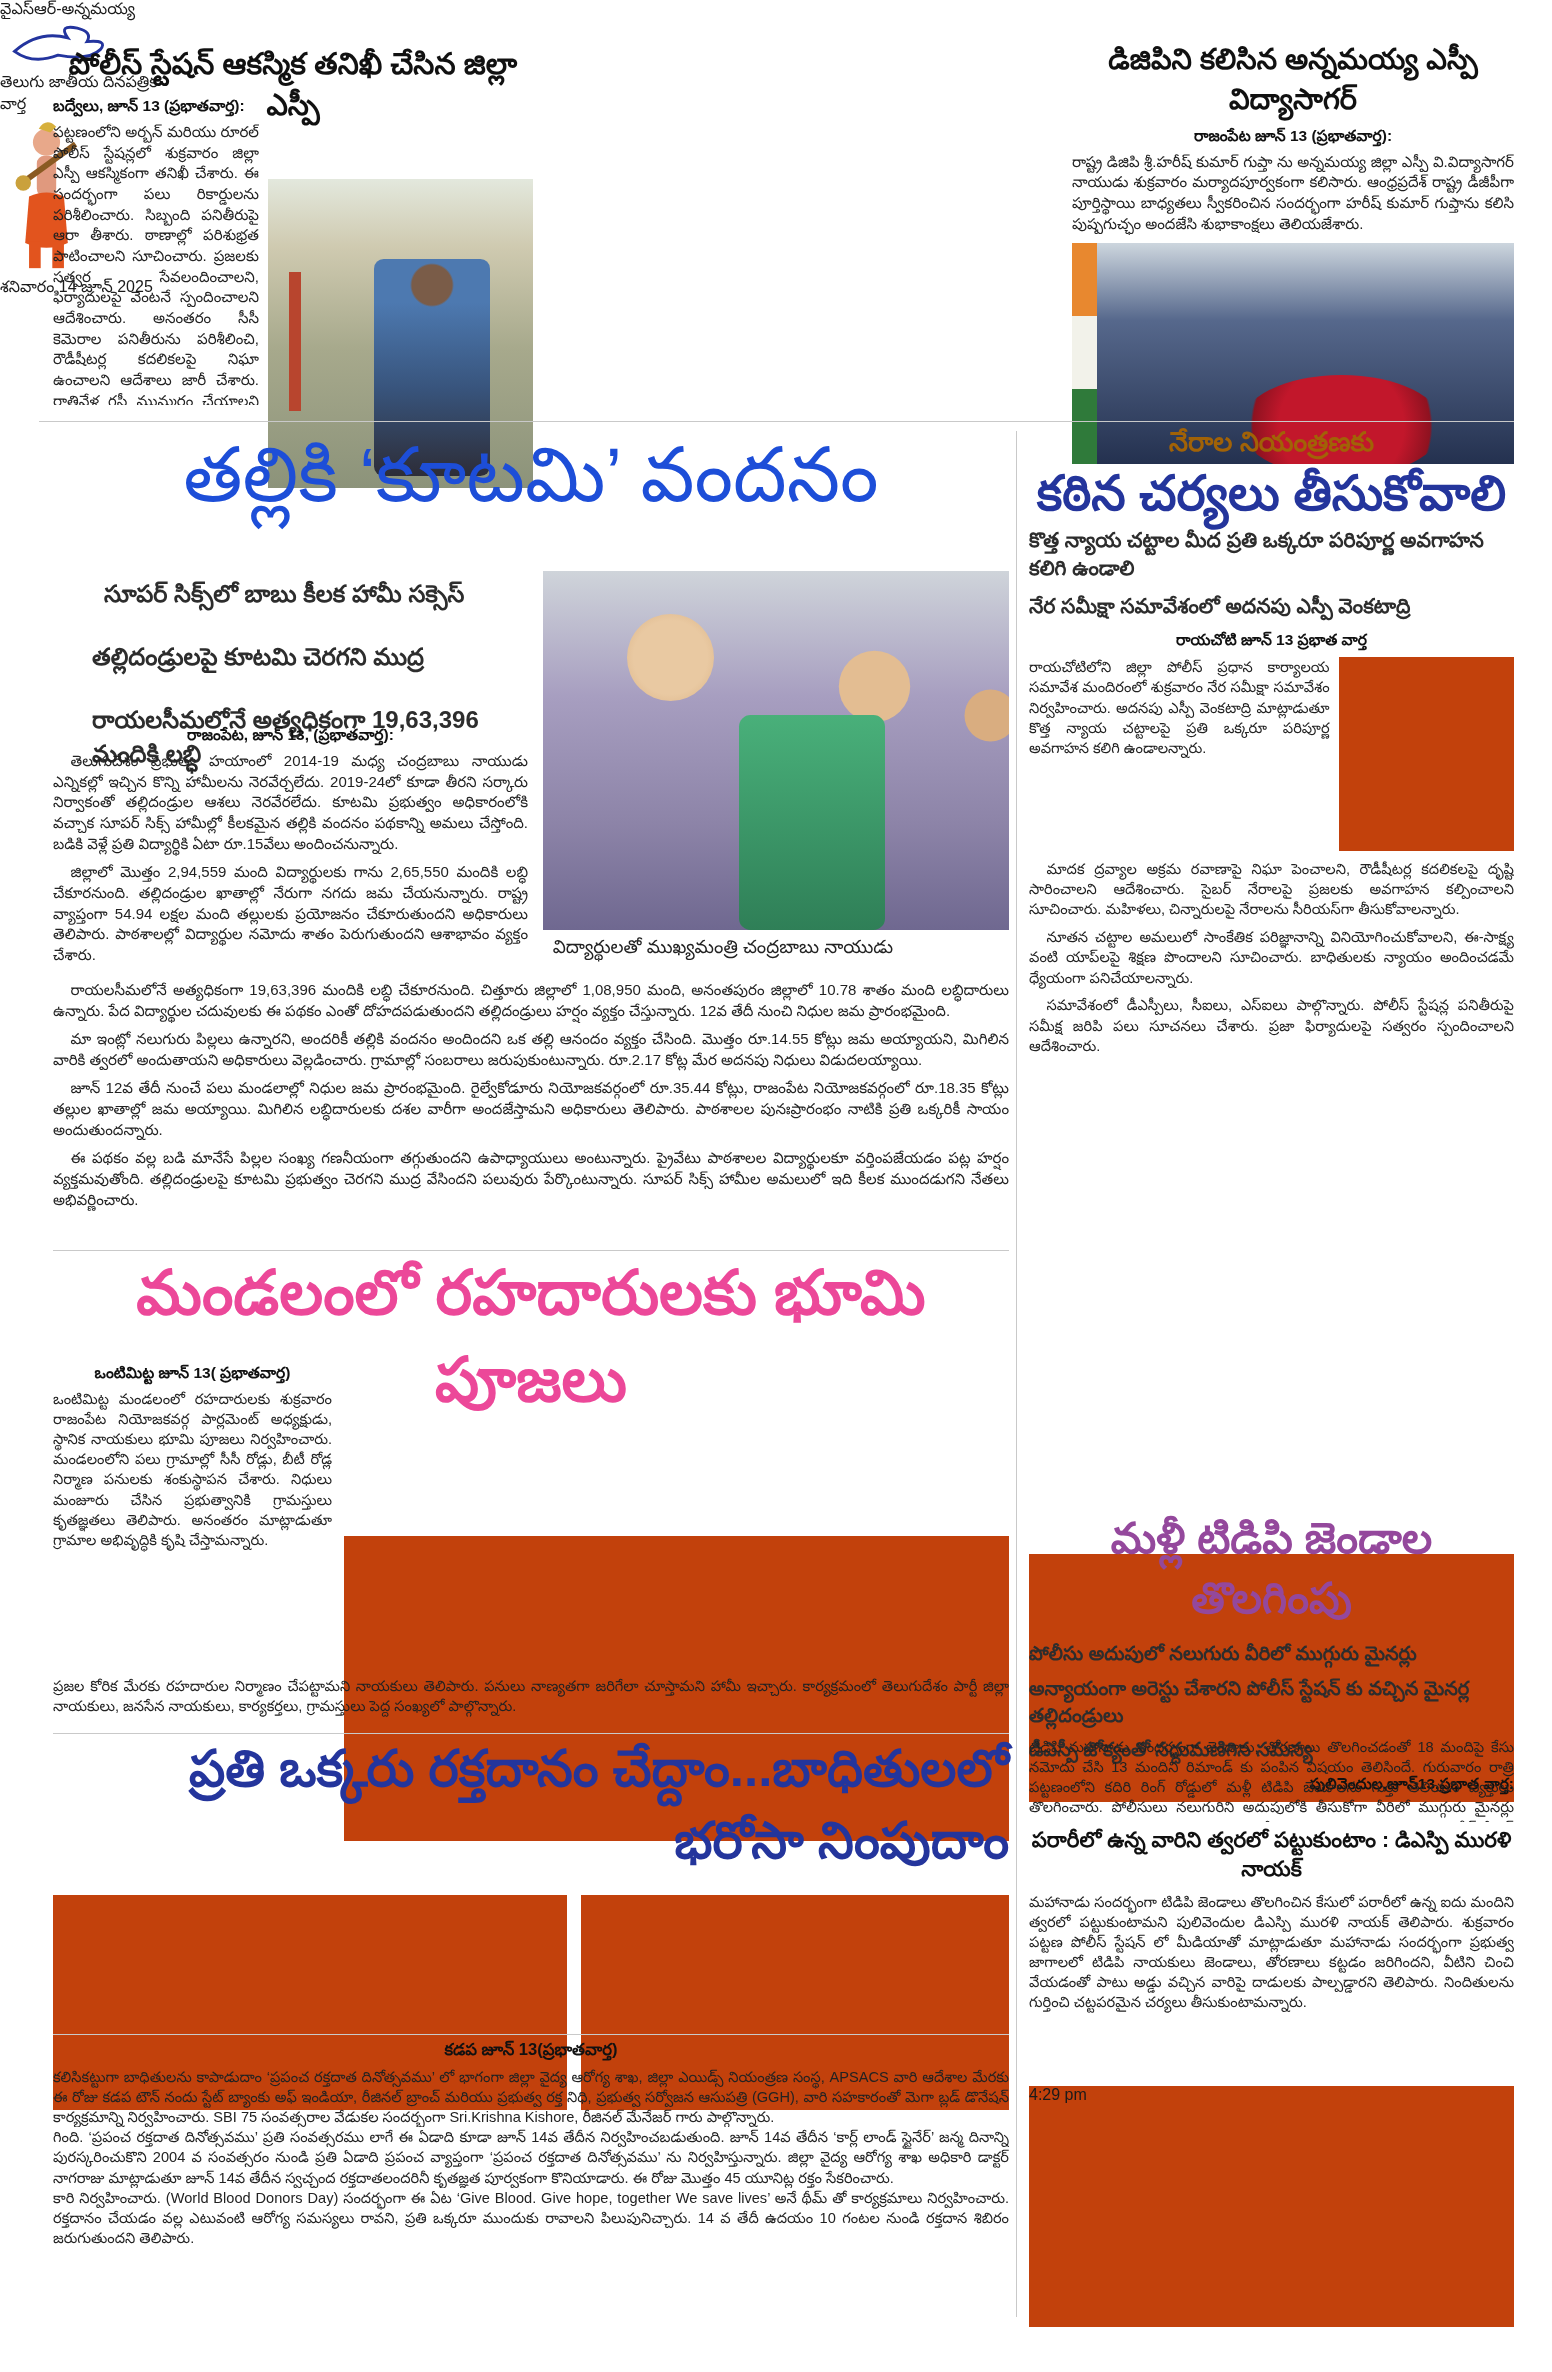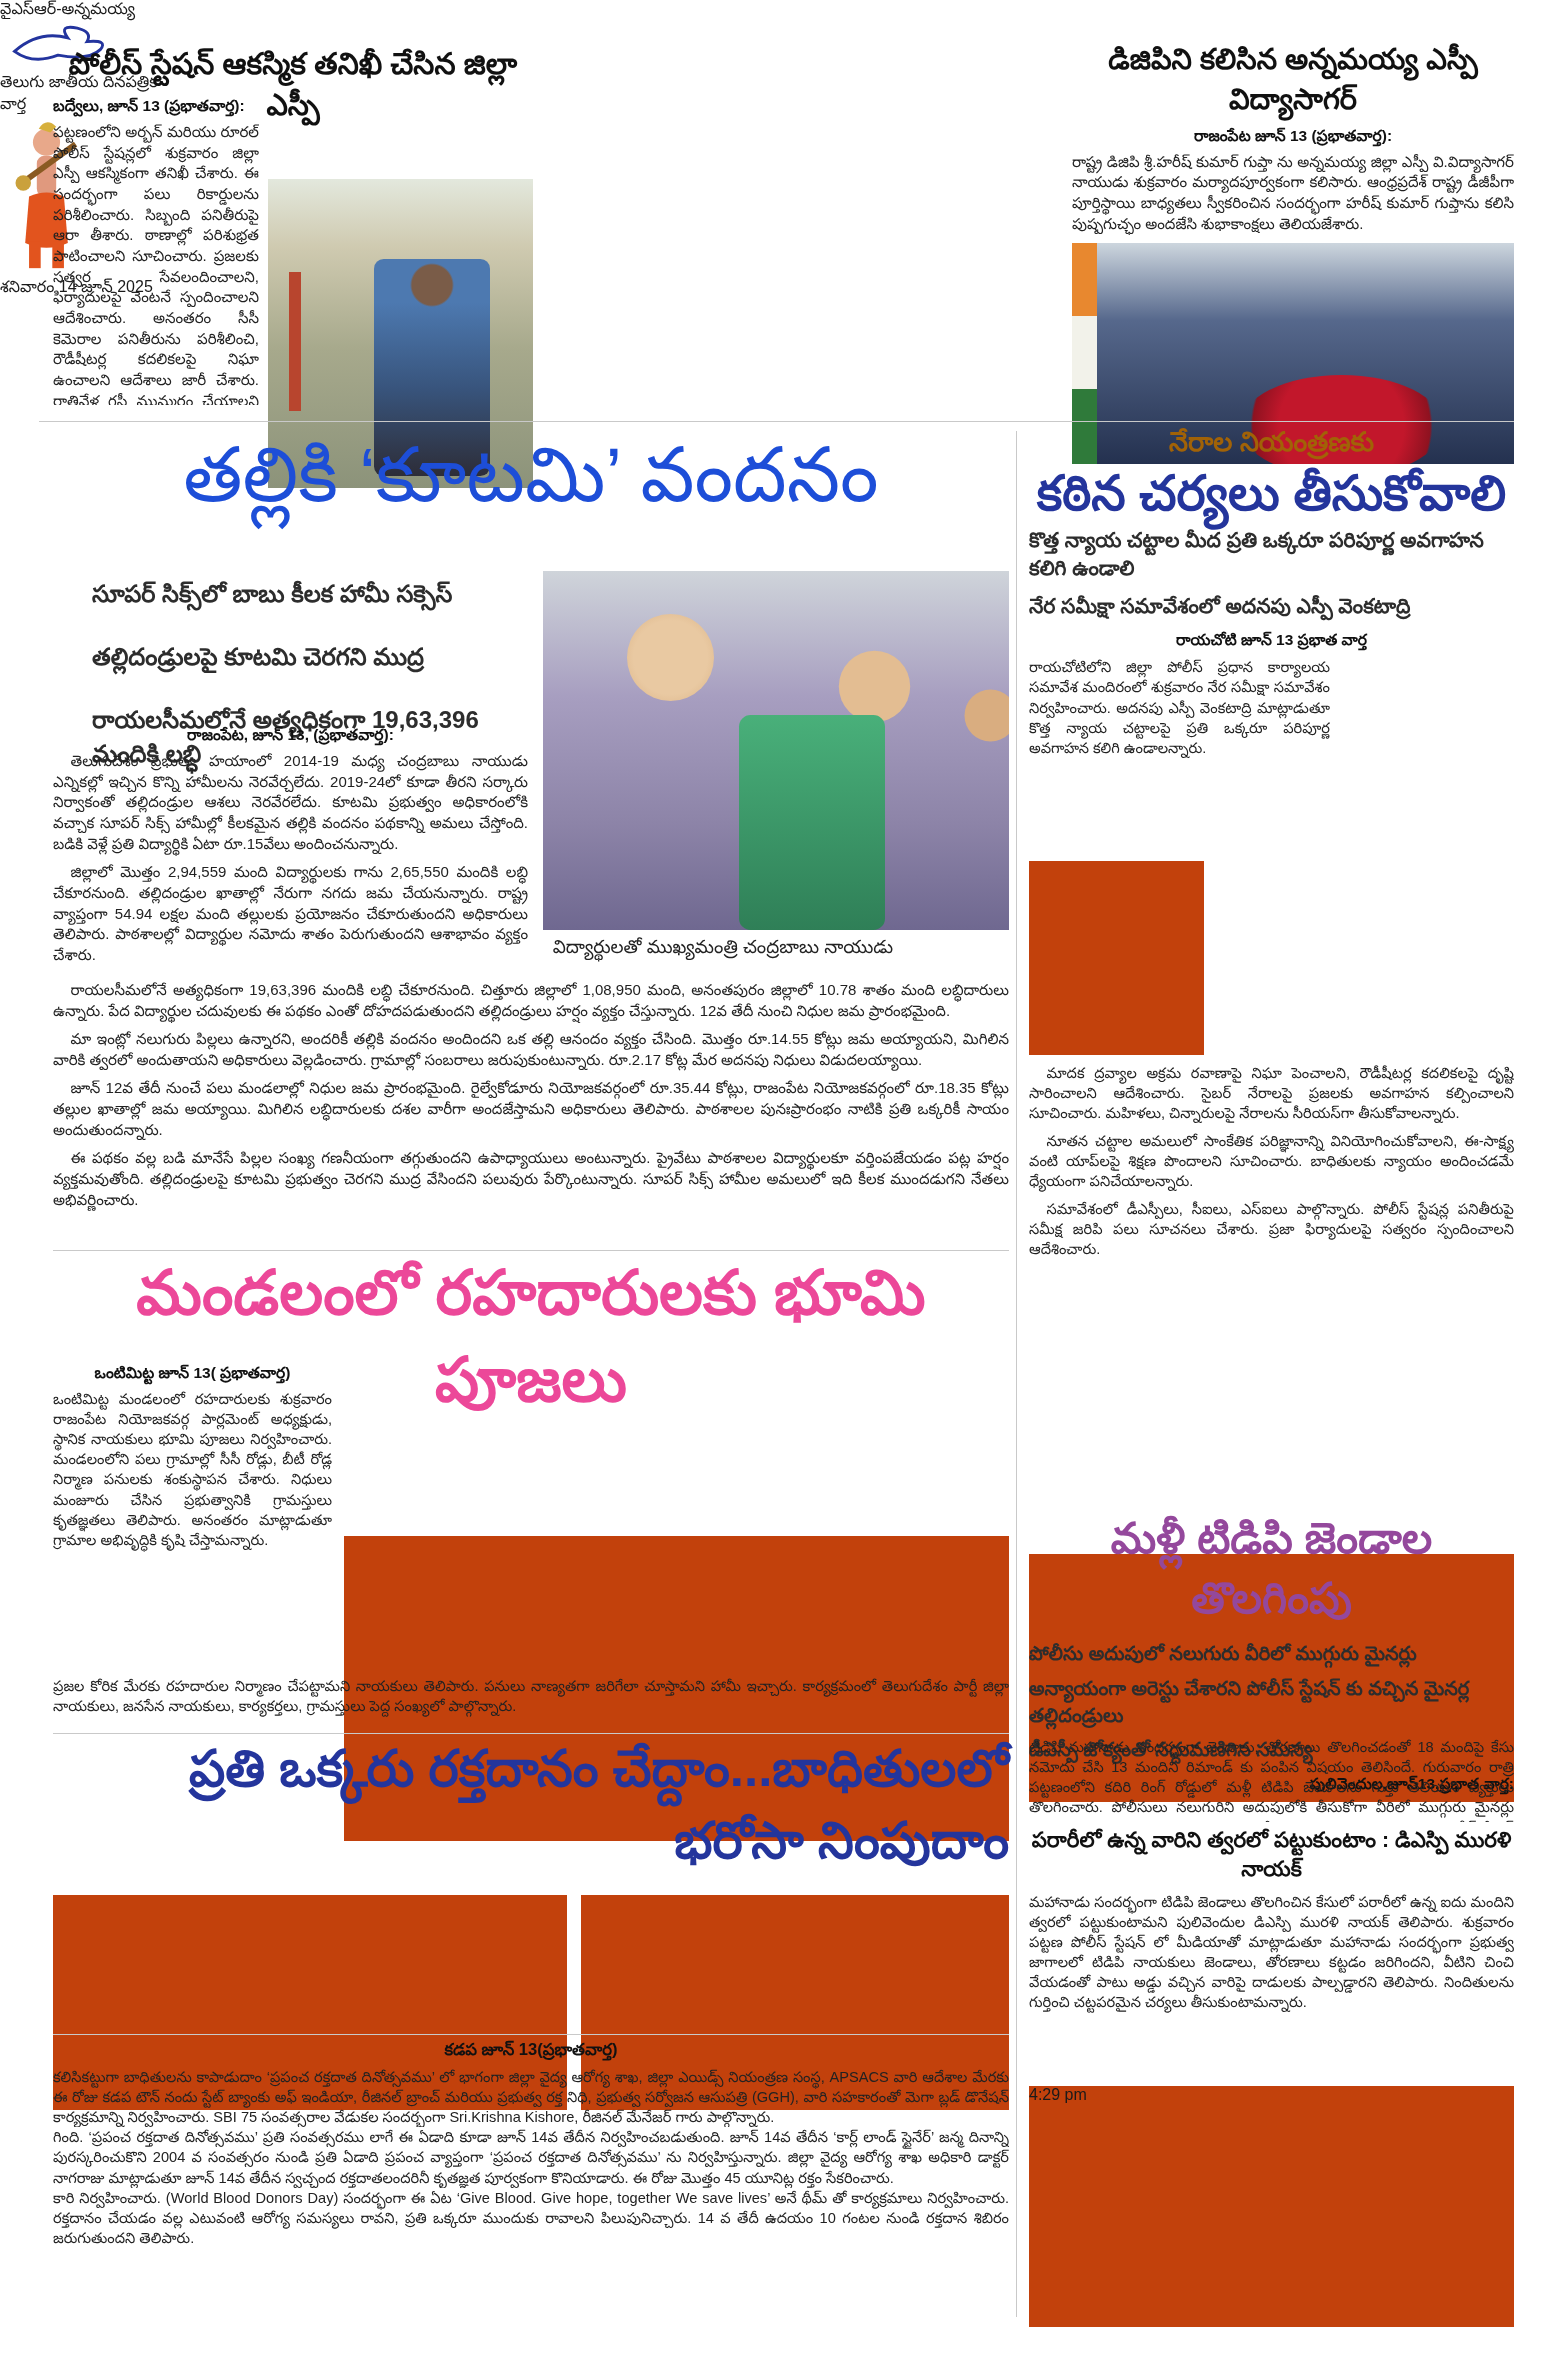--- a/index.html
+++ b/index.html
@@ -144,21 +144,21 @@
     <div class="photo ph-dgp" style="margin-top:5.8px;width:442px;height:221px;"></div>
   </div>
 
   <div class="hairline-h" style="left:39px;top:421px;width:1475px;"></div>
   <div class="hairline-v" style="left:1016px;top:431px;height:1886px;"></div>
 
   <div class="abs" style="left:53px;top:435px;width:956px;height:813px;">
     <div class="hl-red" style="font-size:76px;text-align:center;line-height:1.05;">తల్లికి ‘కూటమి’ వందనం</div>
 
     <div class="abs" style="left:39px;top:131px;width:456px;height:408px;">
-      <div class="subhead" style="font-size:24px;margin-top:13.6px;">సూపర్ సిక్స్‌లో బాబు కీలక హామీ సక్సెస్</div>
+      <div class="subhead" style="font-size:24px;margin-top:13.6px;margin-left:12px;">సూపర్ సిక్స్‌లో బాబు కీలక హామీ సక్సెస్</div>
       <div class="subhead" style="font-size:24px;margin-top:29px;">తల్లిదండ్రులపై కూటమి చెరగని ముద్ర</div>
       <div class="subhead" style="font-size:24px;margin-top:29px;">రాయలసీమలోనే అత్యధికంగా 19,63,396 మందికి లబ్ధి</div>
     </div>
     <div class="abs" style="left:0;top:291px;width:475px;height:243px;">
       <div class="dateline" style="font-size:15.5px;text-align:center;margin-bottom:3.9px;">రాజంపేట, జూన్ 13, (ప్రభాతవార్త):</div>
       <div class="two-col body-txt" style="font-size:15px;height:221px;">
         <p>తెలుగుదేశం ప్రభుత్వ హయాంలో 2014-19 మధ్య చంద్రబాబు నాయుడు ఎన్నికల్లో ఇచ్చిన కొన్ని హామీలను నెరవేర్చలేదు. 2019-24లో కూడా తీరని సర్కారు నిర్వాకంతో తల్లిదండ్రుల ఆశలు నెరవేరలేదు. కూటమి ప్రభుత్వం అధికారంలోకి వచ్చాక సూపర్ సిక్స్ హామీల్లో కీలకమైన తల్లికి వందనం పథకాన్ని అమలు చేస్తోంది. బడికి వెళ్లే ప్రతి విద్యార్థికి ఏటా రూ.15వేలు అందించనున్నారు.</p>
         <p>జిల్లాలో మొత్తం 2,94,559 మంది విద్యార్థులకు గాను 2,65,550 మందికి లబ్ధి చేకూరనుంది. తల్లిదండ్రుల ఖాతాల్లో నేరుగా నగదు జమ చేయనున్నారు. రాష్ట్ర వ్యాప్తంగా 54.94 లక్షల మంది తల్లులకు ప్రయోజనం చేకూరుతుందని అధికారులు తెలిపారు. పాఠశాలల్లో విద్యార్థుల నమోదు శాతం పెరుగుతుందని ఆశాభావం వ్యక్తం చేశారు.</p>
       </div>
     </div>
@@ -175,21 +175,21 @@
       <p>ఈ పథకం వల్ల బడి మానేసే పిల్లల సంఖ్య గణనీయంగా తగ్గుతుందని ఉపాధ్యాయులు అంటున్నారు. ప్రైవేటు పాఠశాలల విద్యార్థులకూ వర్తింపజేయడం పట్ల హర్షం వ్యక్తమవుతోంది. తల్లిదండ్రులపై కూటమి ప్రభుత్వం చెరగని ముద్ర వేసిందని పలువురు పేర్కొంటున్నారు. సూపర్ సిక్స్ హామీల అమలులో ఇది కీలక ముందడుగని నేతలు అభివర్ణించారు.</p>
     </div>
   </div>
 
   <div class="abs" style="left:1029px;top:427px;width:485px;height:820px;">
     <div class="kicker" style="font-size:27px;">నేరాల నియంత్రణకు</div>
     <div class="hl-blue" style="font-size:49px;text-align:center;line-height:1.05;margin-top:3.9px;">కఠిన చర్యలు తీసుకోవాలి</div>
     <div class="subhead" style="font-size:20.4px;margin-top:9.7px;">కొత్త న్యాయ చట్టాల మీద ప్రతి ఒక్కరూ పరిపూర్ణ అవగాహన కలిగి ఉండాలి</div>
     <div class="subhead" style="font-size:20.4px;margin-top:9.7px;">నేర సమీక్షా సమావేశంలో అదనపు ఎస్పీ వెంకటాద్రి</div>
     <div class="dateline" style="font-size:15.5px;text-align:center;margin-top:7.8px;">రాయచోటి జూన్ 13 ప్రభాత వార్త</div>
-    <div style="display:flex;gap:9.7px;margin-top:5.8px;flex-direction:column;">
+    <div style="display:flex;gap:9.7px;margin-top:5.8px;">
       <div class="body-txt" style="font-size:14.6px;width:301px;height:194px;">రాయచోటిలోని జిల్లా పోలీస్ ప్రధాన కార్యాలయ సమావేశ మందిరంలో శుక్రవారం నేర సమీక్షా సమావేశం నిర్వహించారు. అదనపు ఎస్పీ వెంకటాద్రి మాట్లాడుతూ కొత్త న్యాయ చట్టాలపై ప్రతి ఒక్కరూ పరిపూర్ణ అవగాహన కలిగి ఉండాలన్నారు.</div>
       <div class="photo ph-portrait" style="width:175px;height:194px;"></div>
     </div>
     <div class="two-col body-txt" style="font-size:14.6px;height:396px;margin-top:7.8px;">
       <p>మాదక ద్రవ్యాల అక్రమ రవాణాపై నిఘా పెంచాలని, రౌడీషీటర్ల కదలికలపై దృష్టి సారించాలని ఆదేశించారు. సైబర్ నేరాలపై ప్రజలకు అవగాహన కల్పించాలని సూచించారు. మహిళలు, చిన్నారులపై నేరాలను సీరియస్‌గా తీసుకోవాలన్నారు.</p>
       <p>నూతన చట్టాల అమలులో సాంకేతిక పరిజ్ఞానాన్ని వినియోగించుకోవాలని, ఈ-సాక్ష్య వంటి యాప్‌లపై శిక్షణ పొందాలని సూచించారు. బాధితులకు న్యాయం అందించడమే ధ్యేయంగా పనిచేయాలన్నారు.</p>
       <p>సమావేశంలో డీఎస్పీలు, సీఐలు, ఎస్ఐలు పాల్గొన్నారు. పోలీస్ స్టేషన్ల పనితీరుపై సమీక్ష జరిపి పలు సూచనలు చేశారు. ప్రజా ఫిర్యాదులపై సత్వరం స్పందించాలని ఆదేశించారు.</p>
     </div>
   </div>
 

